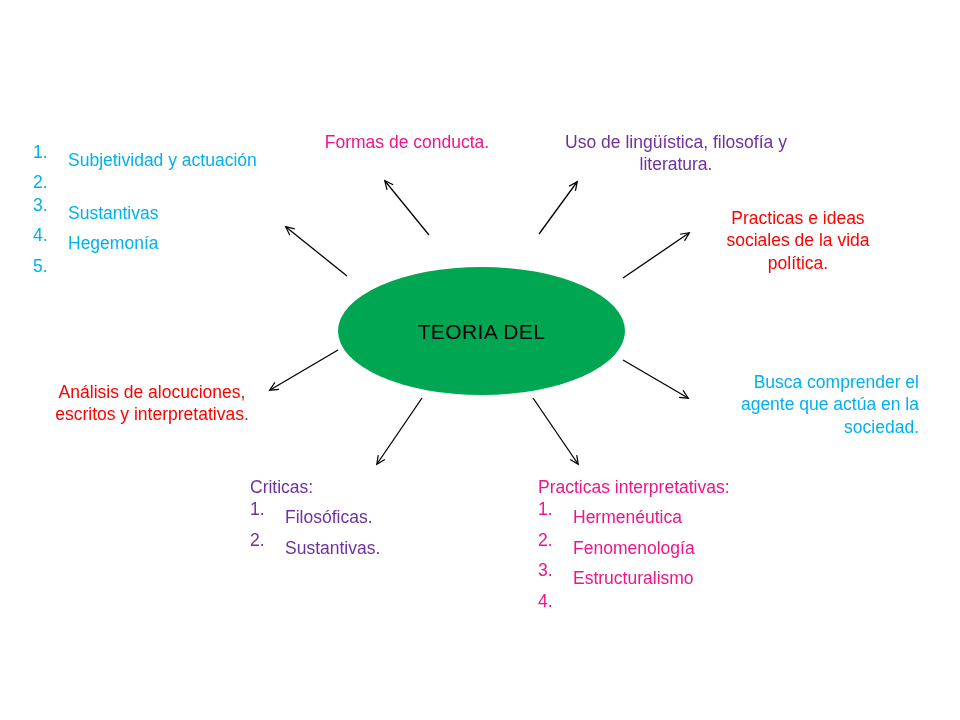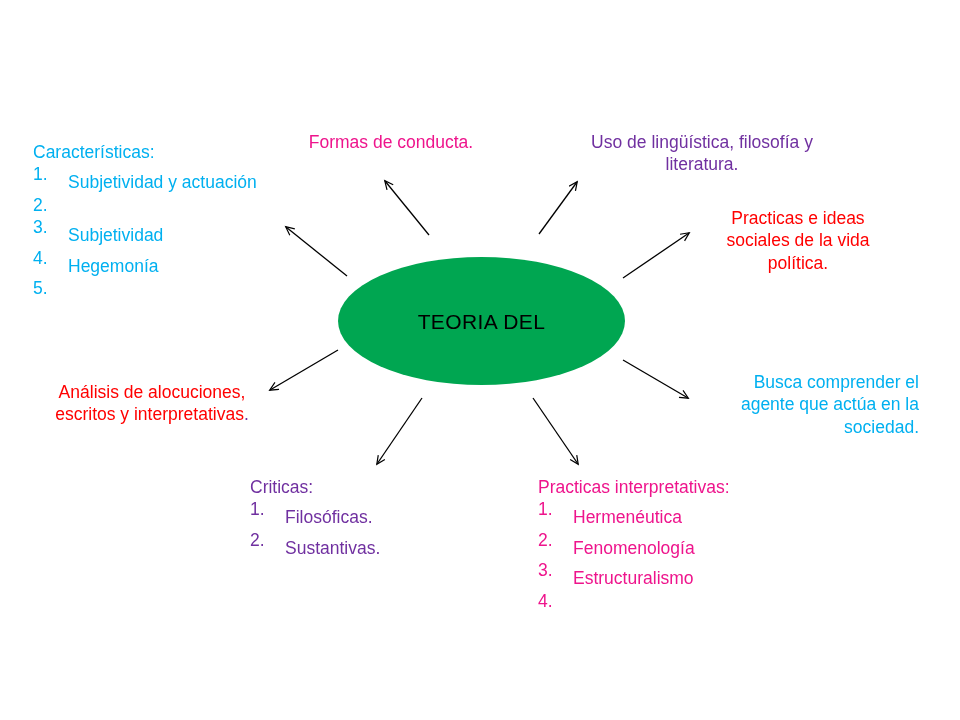--- a/index.html
+++ b/index.html
@@ -7,38 +7,38 @@
     --purple:#7030A0; --red:#FF0000; --ink:#000000; --bg:#FFFFFF;
   }
   html,body{margin:0;padding:0;background:#fff;}
   .canvas{
     position:relative; width:960px; height:720px; background:var(--bg);
     font-family:"Liberation Sans", sans-serif; overflow:hidden;
   }
   .arrows{position:absolute; left:0; top:0; width:960px; height:720px; pointer-events:none;}
   .arrows line{stroke:var(--ink); stroke-width:1.3px;}
   .ellipse{
-    position:absolute; left:338px; top:257px; width:287px; height:128px;
+    position:absolute; left:338px; top:267px; width:287px; height:128px;
     background:var(--green); border-radius:50%;
     display:flex; align-items:center; justify-content:center; text-align:right;
   }
   .center-title{font-size:21px; line-height:25px; color:var(--ink); letter-spacing:.4px;}
   .node{position:absolute; font-size:17.5px; line-height:22.4px;}
   .node.centered{text-align:center;}
   .cyan{color:var(--cyan);} .pink{color:var(--pink);} .purple{color:var(--purple);}
   .red{color:var(--red);}
   .heading{white-space:nowrap;}
   .li{display:flex;}
   .li .num{flex:0 0 35px; width:35px;}
   .li .lbl{white-space:nowrap;margin-top:8px;}
   .nowrap{white-space:nowrap;}
   
   #node-caracteristicas{left:33px; top:141px; width:270px;}
-  #node-formas{left:288px; top:131px; width:206px;}
-  #node-uso{left:577px; top:131px; width:250px;}
+  #node-formas{left:304px; top:131px; width:206px;}
+  #node-uso{left:551px; top:131px; width:250px;}
   #node-practicas{left:719px; top:207px; width:158px;}
   #node-busca{left:723px; top:371px; width:196px;text-align:right;}
   #node-analisis{left:45px; top:381px; width:214px;}
   #node-criticas{left:250px; top:476px; width:200px;}
   #node-ciencias{left:538px; top:476px; width:250px;}
 </style>
 </head>
 <body>
 
 <div class="canvas">
@@ -59,31 +59,30 @@
     <line x1="338" y1="350" x2="270" y2="390" marker-end="url(#ah)"></line>
   </svg>
 
   <div class="ellipse">
     <div class="center-title">
       <div>TEORIA DEL</div>
     </div>
   </div>
 
   <div id="node-caracteristicas" class="node cyan">
-    <div class="heading">Características:</div>
     <div class="li">
       <span class="num">1.</span>
       <span class="lbl">Subjetividad y actuación</span>
     </div>
     <div class="li">
       <span class="num">2.</span>
     </div>
     <div class="li">
       <span class="num">3.</span>
-      <span class="lbl">Subjetividad</span>
+      <span class="lbl">Sustantivas</span>
     </div>
     <div class="li">
       <span class="num">4.</span>
       <span class="lbl">Hegemonía</span>
     </div>
     <div class="li">
       <span class="num">5.</span>
     </div>
   </div>
 

